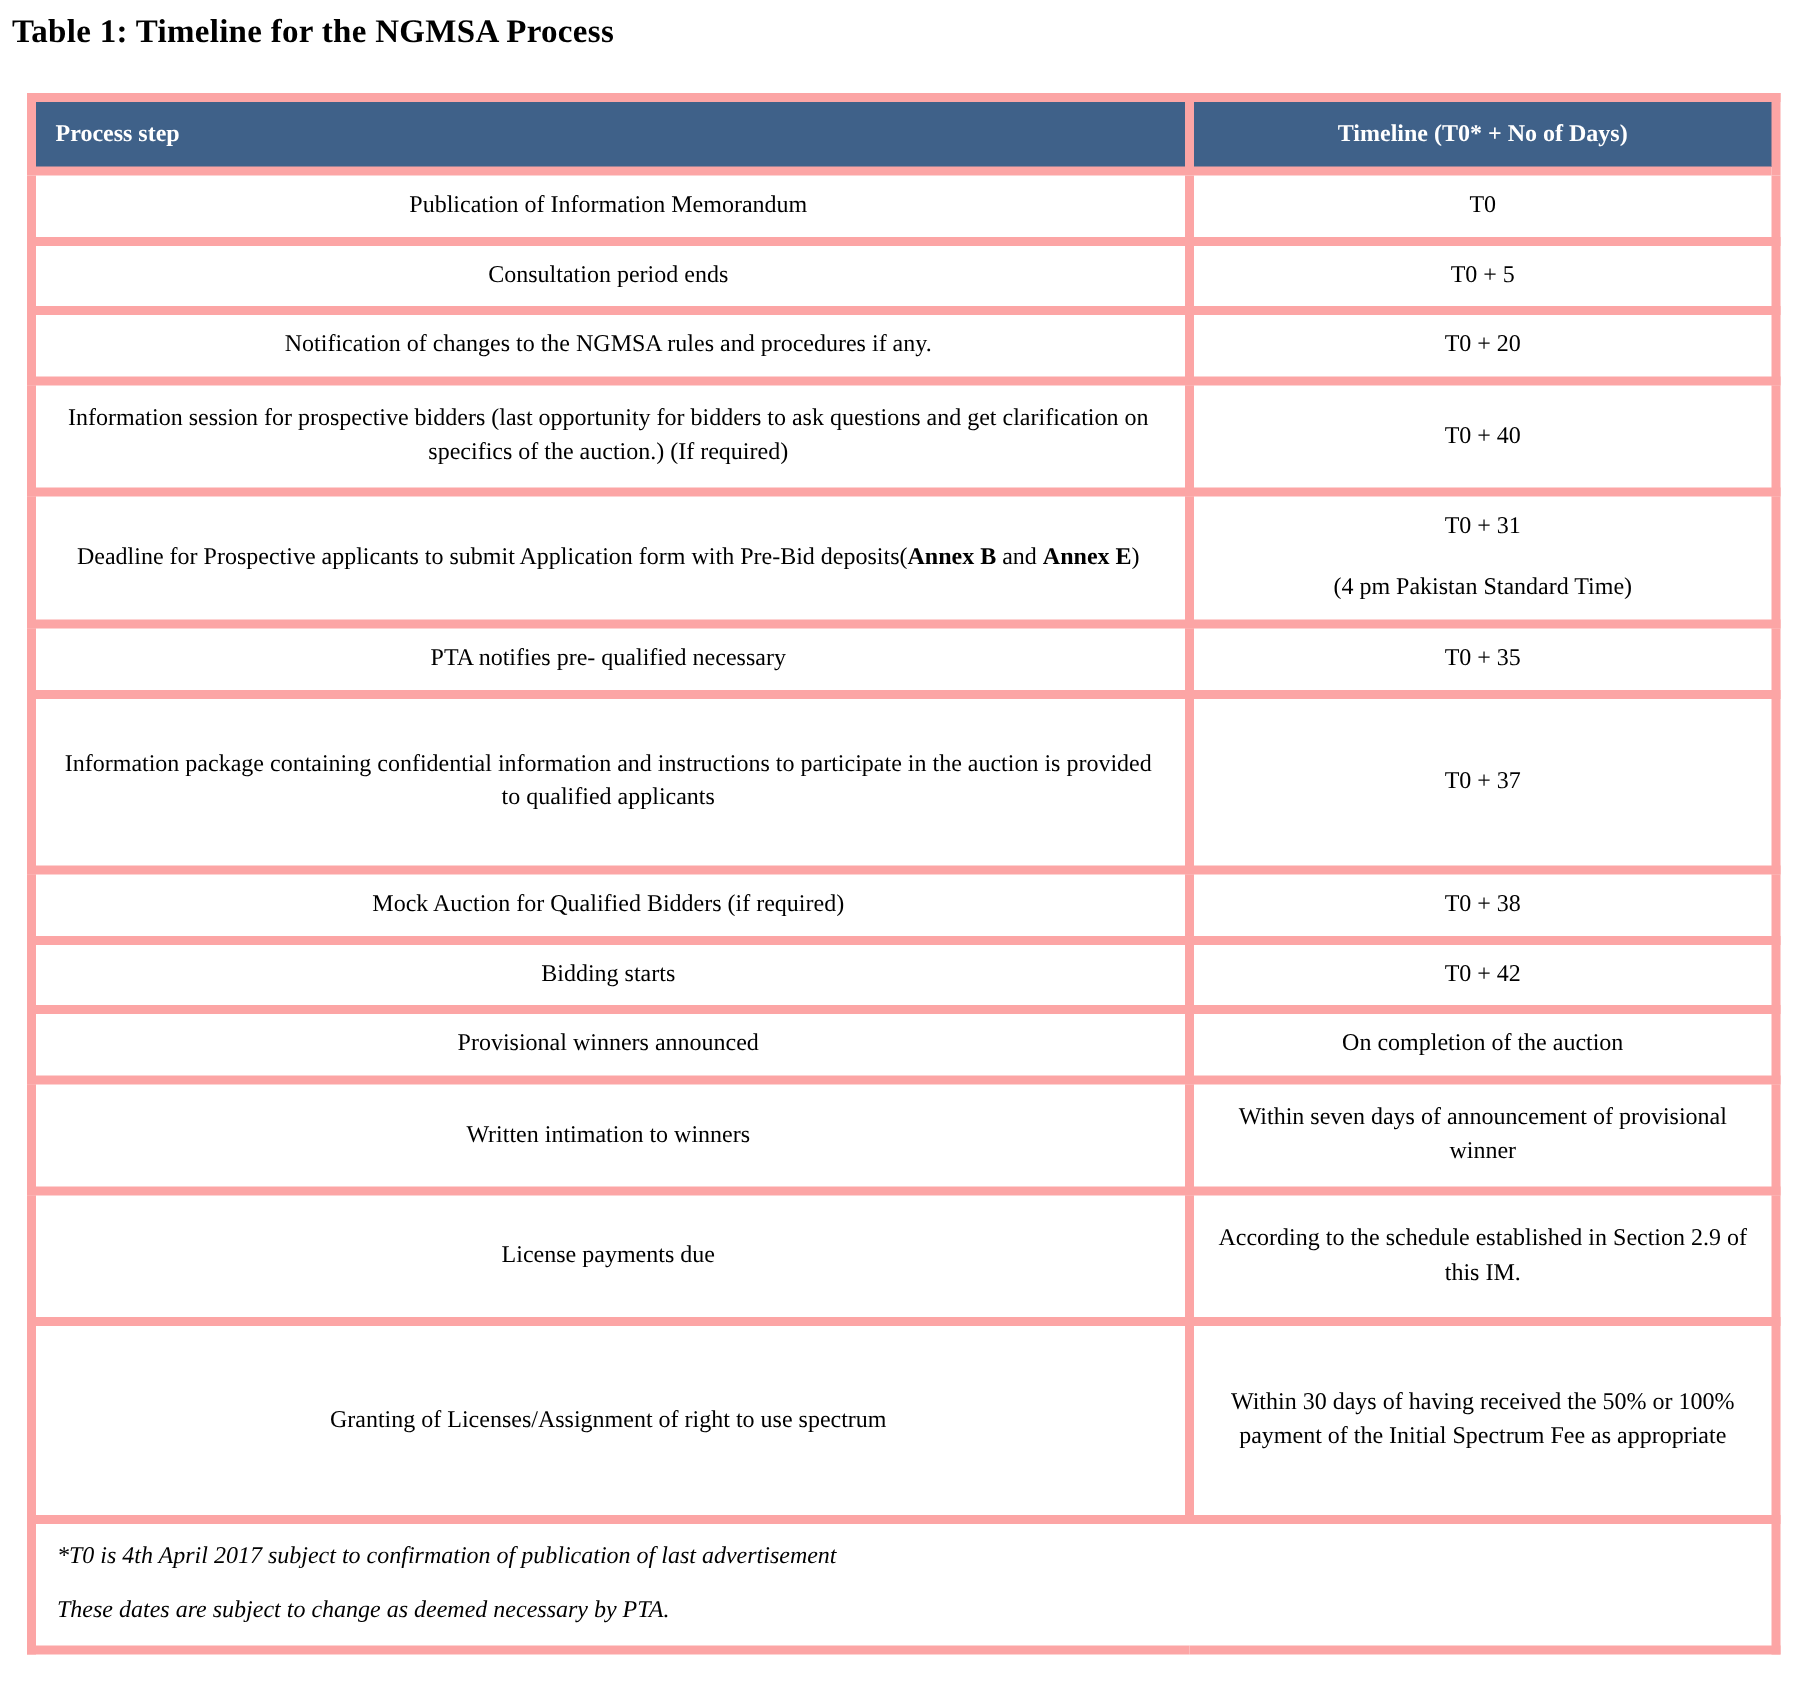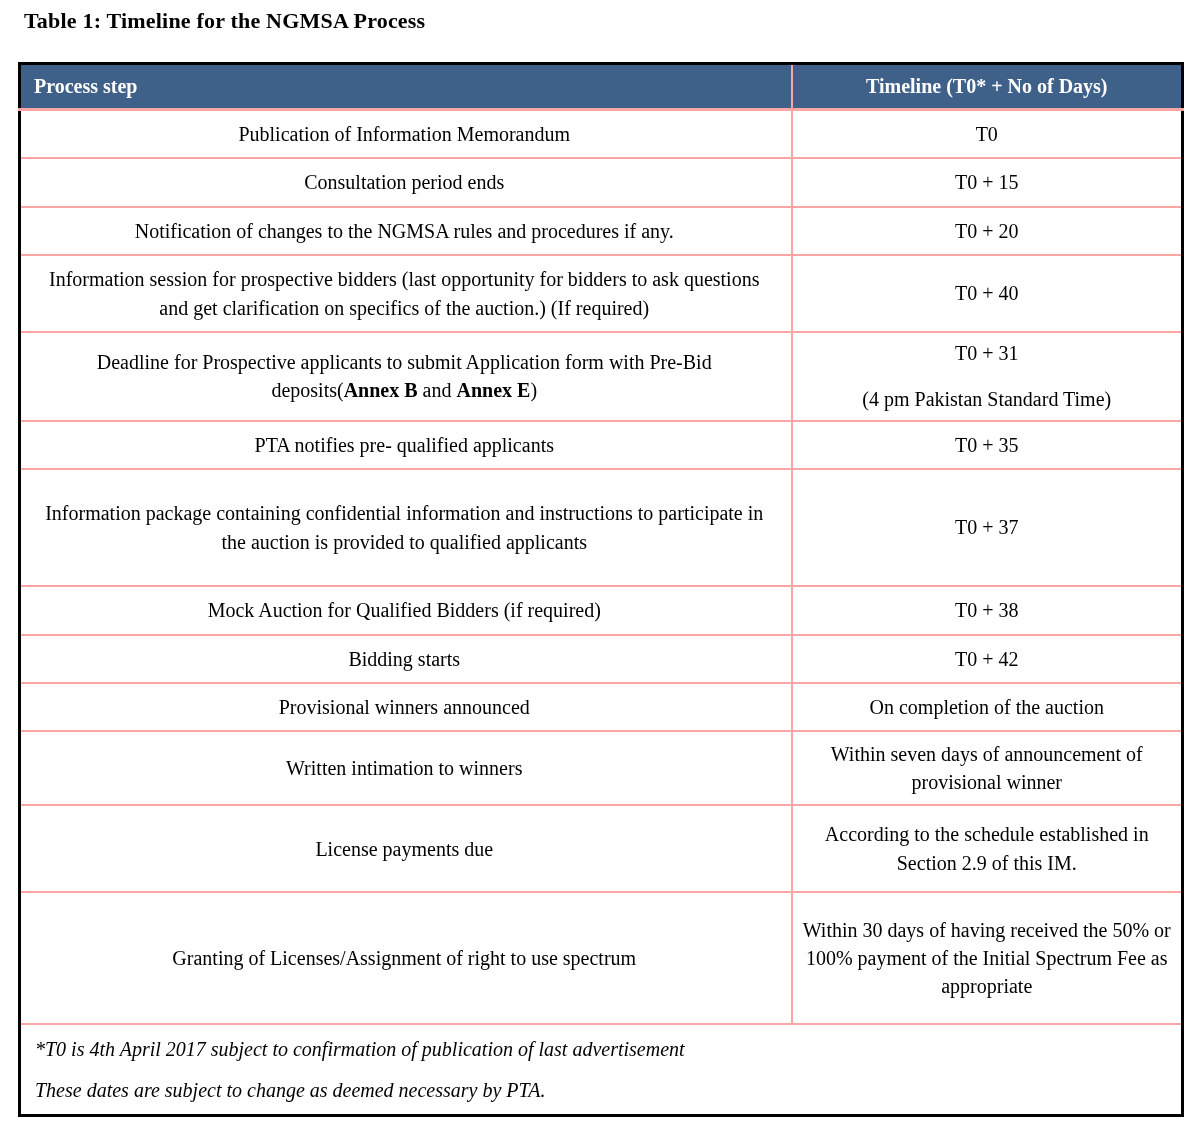--- a/index.html
+++ b/index.html
@@ -8,39 +8,39 @@
     background: #ffffff;
     width: 1198px;
     height: 1138px;
     font-family: "Liberation Serif", "DejaVu Serif", serif;
     color: #000000;
     position: relative;
     overflow: hidden;
   }
   .page-title {
     position: absolute;
-    left: 24px;
+    left: 8px;
     top: 8px;
     font-size: 22px;
     font-weight: bold;
     letter-spacing: 0.2px;
   }
   table.timeline {
     position: absolute;
     left: 18px;
     top: 62px;
     width: 1163px;
     border-collapse: collapse;
     table-layout: fixed;
     border: 3px solid #000000;
   }
   table.timeline th,
   table.timeline td {
-    border: 2px solid #fca5a5;
-    font-size: 20px;
+    border: 6px solid #fca5a5;
+    font-size: 16px;
     vertical-align: middle;
     overflow: hidden;
   }
   table.timeline th {
     background: #3F6189;
     color: #ffffff;
     font-weight: bold;
     height: 41px;
     border-bottom-width: 3px;
   }
@@ -93,21 +93,21 @@
   <tbody>
       <tr style="height: 44px;">
         <td class="step">Publication of Information Memorandum</td>
         <td class="time">
           <div class="tl-line">T0</div>
         </td>
       </tr>
       <tr style="height: 44px;">
         <td class="step">Consultation period ends</td>
         <td class="time">
-          <div class="tl-line">T0 + 15</div>
+          <div class="tl-line">T0 + 5</div>
         </td>
       </tr>
       <tr style="height: 44px;">
         <td class="step">Notification of changes to the NGMSA rules and procedures if any.</td>
         <td class="time">
           <div class="tl-line">T0 + 20</div>
         </td>
       </tr>
       <tr style="height: 74px;">
         <td class="step">Information session for prospective bidders (last opportunity for bidders to ask questions and get clarification on specifics of the auction.) (If required)</td>
@@ -116,21 +116,21 @@
         </td>
       </tr>
       <tr style="height: 88px;">
         <td class="step">Deadline for Prospective applicants to submit Application form with Pre-Bid deposits(<b>Annex B</b> and <b>Annex E</b>)</td>
         <td class="time">
           <div class="tl-line">T0 + 31</div>
           <div class="tl-line tl-gap">(4 pm Pakistan Standard Time)</div>
         </td>
       </tr>
       <tr style="height: 44px;">
-        <td class="step">PTA notifies pre- qualified applicants</td>
+        <td class="step">PTA notifies pre- qualified necessary</td>
         <td class="time">
           <div class="tl-line">T0 + 35</div>
         </td>
       </tr>
       <tr style="height: 117px;">
         <td class="step">Information package containing confidential information and instructions to participate in the auction is provided to qualified applicants</td>
         <td class="time">
           <div class="tl-line">T0 + 37</div>
         </td>
       </tr>

